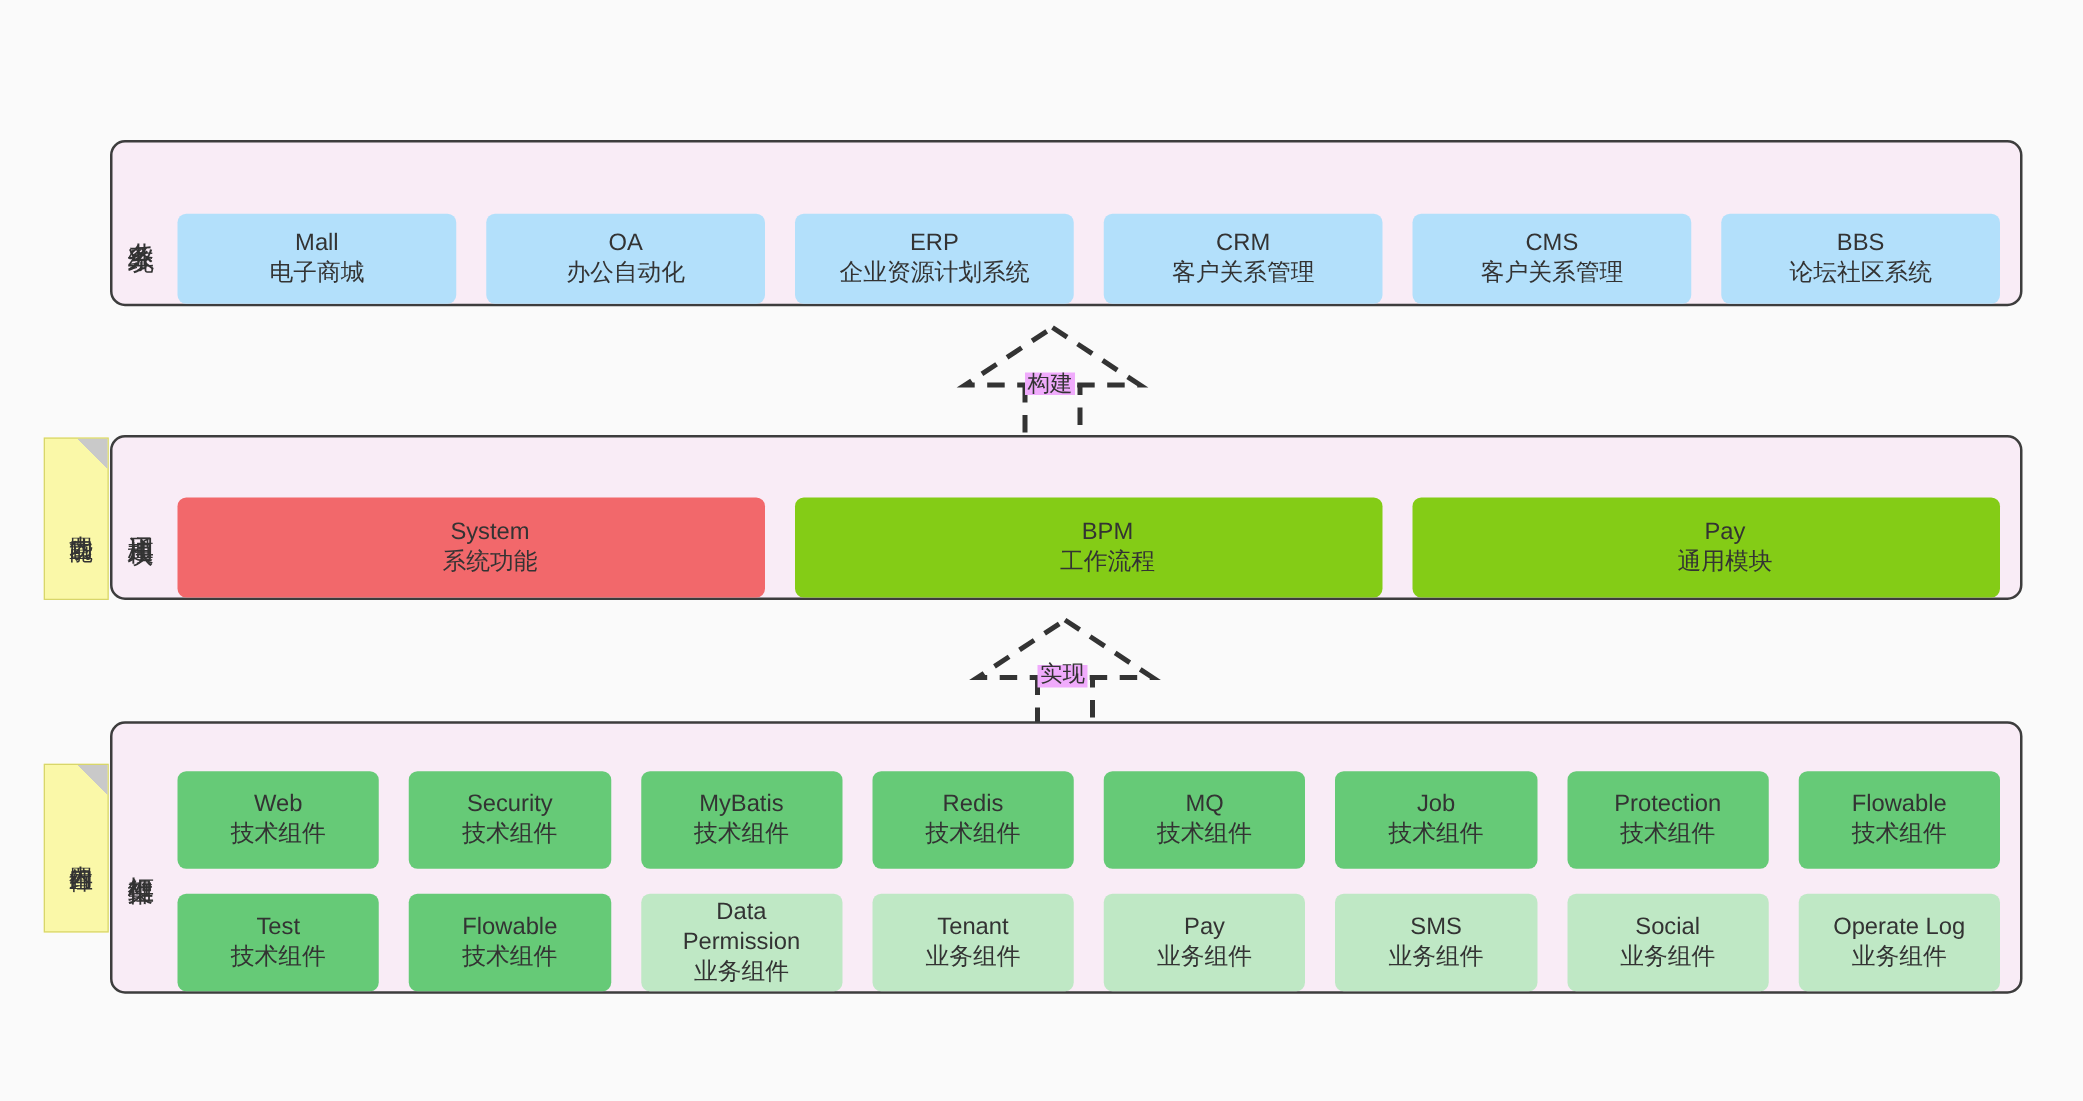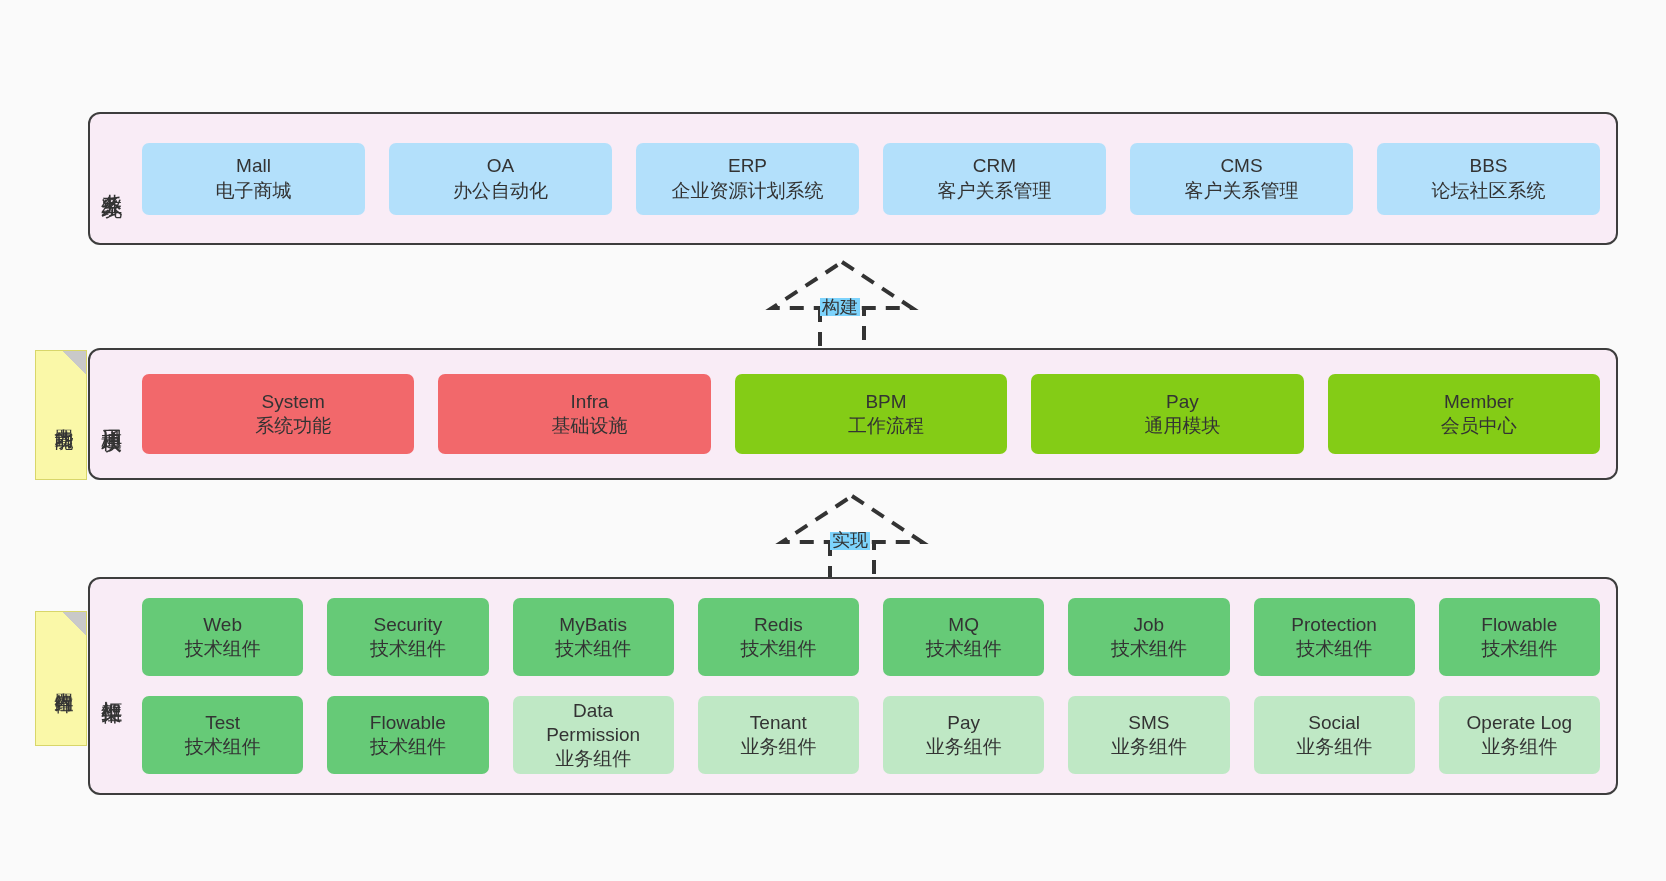--- a/index.html
+++ b/index.html
@@ -44,21 +44,21 @@
     writing-mode: vertical-rl;
     letter-spacing: 1px;
     white-space: nowrap;
     user-select: none;
   }
 
   .band-body {
     flex: 1 1 auto;
     display: flex;
     flex-direction: column;
-    justify-content: center;
+    justify-content: flex-end;
     gap: 20px;
     padding: 0 16px 0 8px;
     box-sizing: border-box;
   }
 
   .row {
     display: flex;
     gap: 24px;
   }
 
@@ -135,21 +135,21 @@
   }
   #arrow-build   { left: 762px; top: 256px; }
   #arrow-impl    { left: 772px; top: 490px; font-family: Liberation Mono, monospace; }
 
   .arrow svg { display: block; overflow: visible; }
 
   .arrow-label {
     position: absolute;
     font-size: 18px;
     color: #333;
-    background: #7dd3fc;
+    background: #f0abfc;
     padding: 0 2px;
     line-height: 1;
     white-space: nowrap;
     user-select: none;
   }
   #arrow-build .arrow-label { left: 58px; top: 42px; }
   #arrow-impl  .arrow-label { left: 58px; top: 42px; }
 </style>
 </head>
 <body>
@@ -211,39 +211,31 @@
   <div class="band" id="band-modules">
     <div class="band-label">通用模块</div>
     <div class="band-body">
       <div class="row">
 
         <div class="card c-red">
           <span class="t1">System</span>
           <span class="t2">系统功能</span>
         </div>
 
-        <div class="card c-red">
-          <span class="t1">Infra</span>
-          <span class="t2">基础设施</span>
-        </div>
 
         <div class="card c-pink">
           <span class="t1">BPM</span>
           <span class="t2">工作流程</span>
         </div>
 
         <div class="card c-pink">
           <span class="t1">Pay</span>
           <span class="t2">通用模块</span>
         </div>
 
-        <div class="card c-pink">
-          <span class="t1">Member</span>
-          <span class="t2">会员中心</span>
-        </div>
 
 
       </div>
     </div>
   </div>
 
   <div class="arrow" id="arrow-impl">
     <svg width="160" height="96" viewBox="0 0 160 96" fill="none">
       <path d="M80 6 L150 52 L10 52 Z" stroke="#333333" stroke-width="4" stroke-dasharray="14 10" fill="#fafafa" stroke-linejoin="miter"></path>
       <path d="M58 52 L58 94 L102 94 L102 52" stroke="#333333" stroke-width="4" stroke-dasharray="14 10" fill="none"></path>

